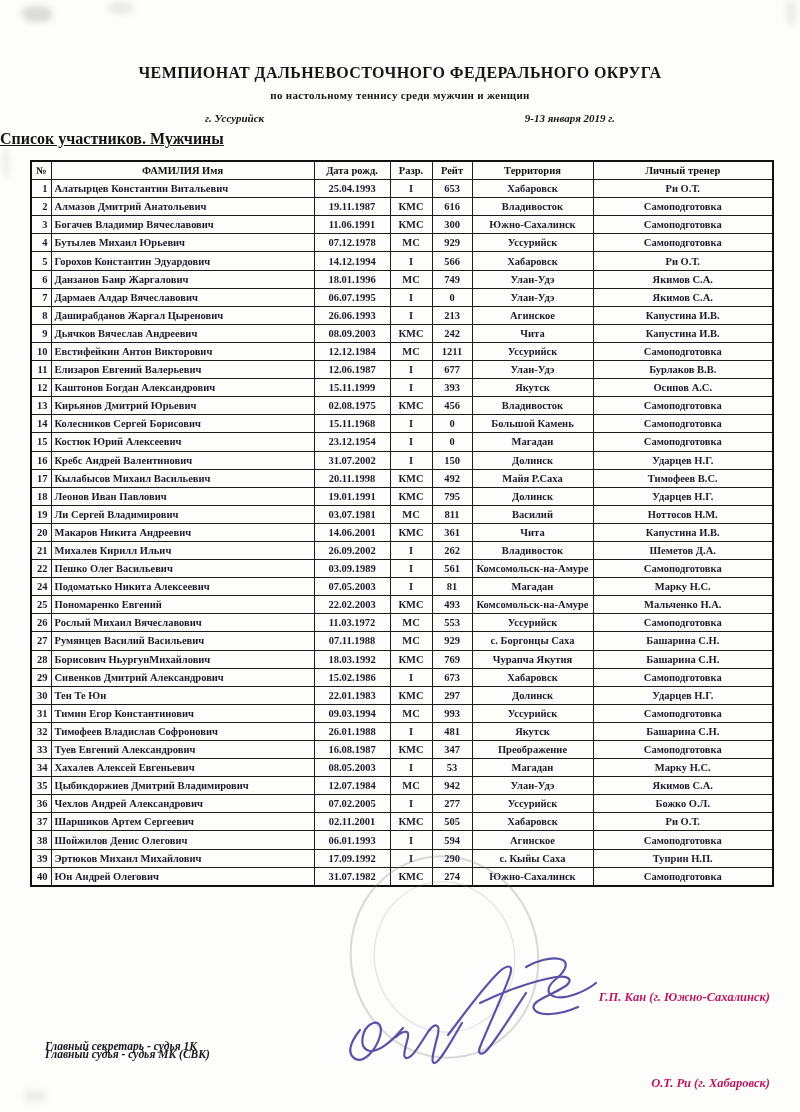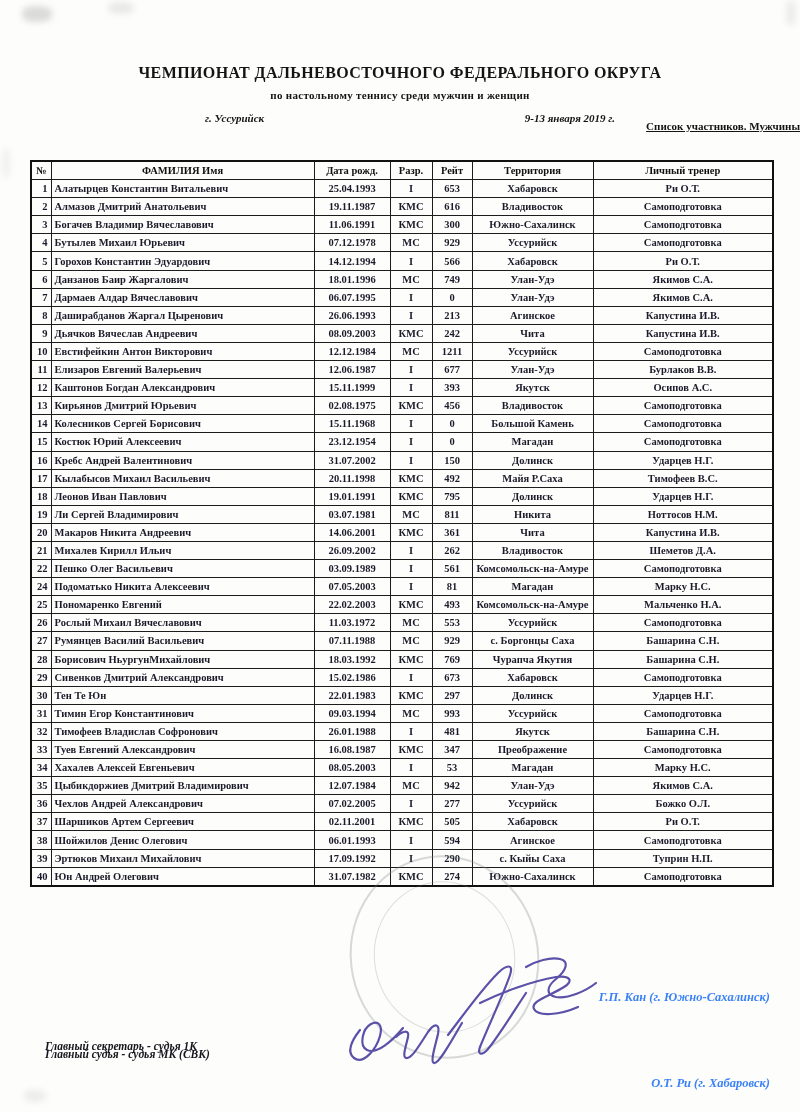--- a/index.html
+++ b/index.html
@@ -28,22 +28,22 @@
     position:absolute;top:89px;left:0;width:100%;
     text-align:center;font-size:11px;font-weight:600;letter-spacing:.3px;
   }
   .place-date{
     position:absolute;top:112px;left:100px;right:100px;height:16px;
     font-style:italic;font-size:11px;font-weight:600;
   }
   .place{position:absolute;left:105px;}
   .dates{position:absolute;right:85px;}
   .list-title{
-    position:absolute;top:120px;left:0;width:100%;
-    text-align:right;font-size:11px;font-weight:bold;
+    position:absolute;top:130px;left:0;width:100%;
+    text-align:left;font-size:16px;font-weight:bold;
   }
   .list-title span{text-decoration:underline;}
 
   table.participants{
     position:absolute;left:30px;top:160px;width:742px;
     border-collapse:collapse;table-layout:fixed;
     font-size:10.5px;
   }
   table.participants th,table.participants td{
     border:1px solid #1c1c1c;
@@ -63,21 +63,21 @@
   .w4{width:40px;}
   .w5{width:121px;}
   .w6{width:180px;}
 
   .footer-label{
     position:absolute;left:45px;font-style:italic;font-weight:bold;font-size:11.5px;color:#16161d;
   }
   .fl1{top:1048px;}
   .fl2{top:1040px;}
   .footer-name{
-    position:absolute;right:30px;font-style:italic;font-weight:bold;font-size:12.5px;color:#3b82f6;text-align:right;
+    position:absolute;right:30px;font-style:italic;font-weight:bold;font-size:12.5px;color:#be185d;text-align:right;
   }
   .fn1{top:990px;}
   .fn2{top:1040px;margin-top:36px;}
 
   
   .stamp{
     position:absolute;left:350px;top:855px;width:185px;height:200px;
     border:2px solid rgba(125,135,128,0.30);
     border-radius:50%;
     transform:rotate(-12deg);
@@ -300,21 +300,21 @@
           <td class="c4">795</td>
           <td class="c5">Долинск</td>
           <td class="c6">Ударцев Н.Г.</td>
         </tr>
         <tr>
           <td class="c0">19</td>
           <td class="c1">Ли Сергей Владимирович</td>
           <td class="c2">03.07.1981</td>
           <td class="c3">МС</td>
           <td class="c4">811</td>
-          <td class="c5">Никита</td>
+          <td class="c5">Василий</td>
           <td class="c6">Ноттосов Н.М.</td>
         </tr>
         <tr>
           <td class="c0">20</td>
           <td class="c1">Макаров Никита Андреевич</td>
           <td class="c2">14.06.2001</td>
           <td class="c3">КМС</td>
           <td class="c4">361</td>
           <td class="c5">Чита</td>
           <td class="c6">Капустина И.В.</td>

